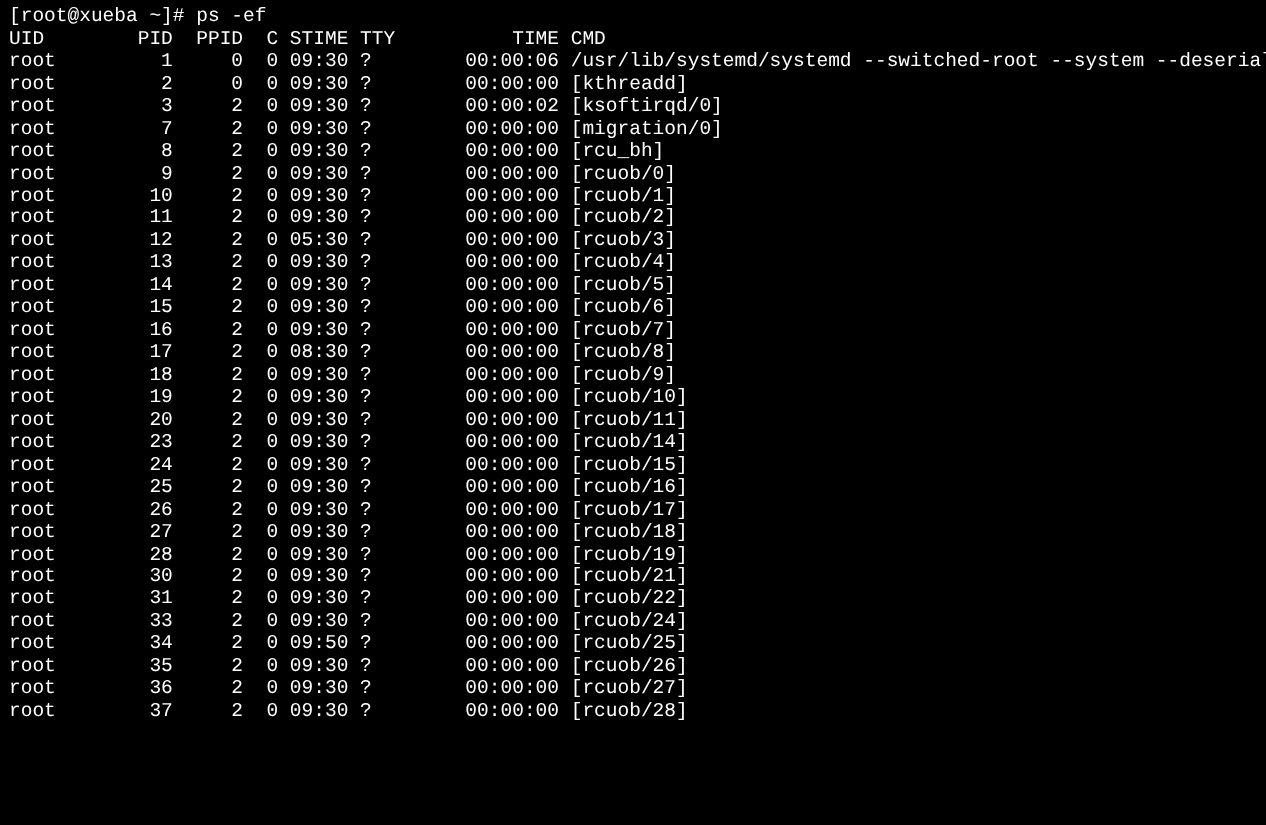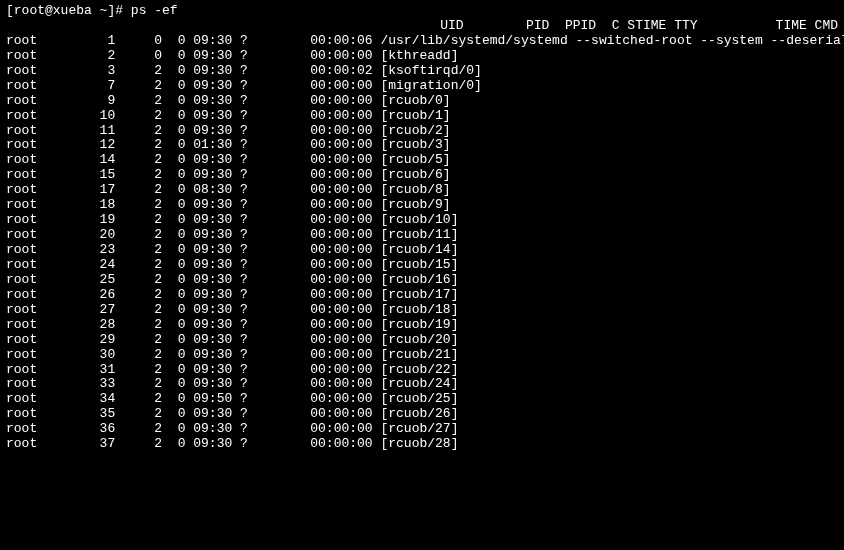--- a/index.html
+++ b/index.html
@@ -16,54 +16,55 @@
       width: 844px;
       height: 550px;
       overflow: hidden;
       padding: 4px 6px;
     }
     .prompt-line {
       white-space: pre;
     }
     .header-line {
       white-space: pre;
-      text-align: right;
     }
     .process-row {
       white-space: pre;
     }
   </style>
 </head>
 <body>
 
 <div>
   <div class="prompt-line"><span>[root@xueba ~]# </span><span>ps -ef</span></div>
   <div class="header-line" id="header-row">UID        PID  PPID  C STIME TTY          TIME CMD</div>
   <div id="process-list">
       <div class="process-row">root         1     0  0 09:30 ?        00:00:06 /usr/lib/systemd/systemd --switched-root --system --deserialize 21</div>
       <div class="process-row">root         2     0  0 09:30 ?        00:00:00 [kthreadd]</div>
       <div class="process-row">root         3     2  0 09:30 ?        00:00:02 [ksoftirqd/0]</div>
       <div class="process-row">root         7     2  0 09:30 ?        00:00:00 [migration/0]</div>
+      <div class="process-row">root         8     2  0 09:30 ?        00:00:00 [rcu_bh]</div>
       <div class="process-row">root         9     2  0 09:30 ?        00:00:00 [rcuob/0]</div>
       <div class="process-row">root        10     2  0 09:30 ?        00:00:00 [rcuob/1]</div>
       <div class="process-row">root        11     2  0 09:30 ?        00:00:00 [rcuob/2]</div>
-      <div class="process-row">root        12     2  0 01:30 ?        00:00:00 [rcuob/3]</div>
+      <div class="process-row">root        12     2  0 05:30 ?        00:00:00 [rcuob/3]</div>
+      <div class="process-row">root        13     2  0 09:30 ?        00:00:00 [rcuob/4]</div>
       <div class="process-row">root        14     2  0 09:30 ?        00:00:00 [rcuob/5]</div>
       <div class="process-row">root        15     2  0 09:30 ?        00:00:00 [rcuob/6]</div>
+      <div class="process-row">root        16     2  0 09:30 ?        00:00:00 [rcuob/7]</div>
       <div class="process-row">root        17     2  0 08:30 ?        00:00:00 [rcuob/8]</div>
       <div class="process-row">root        18     2  0 09:30 ?        00:00:00 [rcuob/9]</div>
       <div class="process-row">root        19     2  0 09:30 ?        00:00:00 [rcuob/10]</div>
       <div class="process-row">root        20     2  0 09:30 ?        00:00:00 [rcuob/11]</div>
       <div class="process-row">root        23     2  0 09:30 ?        00:00:00 [rcuob/14]</div>
       <div class="process-row">root        24     2  0 09:30 ?        00:00:00 [rcuob/15]</div>
       <div class="process-row">root        25     2  0 09:30 ?        00:00:00 [rcuob/16]</div>
       <div class="process-row">root        26     2  0 09:30 ?        00:00:00 [rcuob/17]</div>
       <div class="process-row">root        27     2  0 09:30 ?        00:00:00 [rcuob/18]</div>
       <div class="process-row">root        28     2  0 09:30 ?        00:00:00 [rcuob/19]</div>
-      <div class="process-row">root        29     2  0 09:30 ?        00:00:00 [rcuob/20]</div>
       <div class="process-row">root        30     2  0 09:30 ?        00:00:00 [rcuob/21]</div>
       <div class="process-row">root        31     2  0 09:30 ?        00:00:00 [rcuob/22]</div>
       <div class="process-row">root        33     2  0 09:30 ?        00:00:00 [rcuob/24]</div>
       <div class="process-row">root        34     2  0 09:50 ?        00:00:00 [rcuob/25]</div>
       <div class="process-row">root        35     2  0 09:30 ?        00:00:00 [rcuob/26]</div>
       <div class="process-row">root        36     2  0 09:30 ?        00:00:00 [rcuob/27]</div>
       <div class="process-row">root        37     2  0 09:30 ?        00:00:00 [rcuob/28]</div>
     </div>
 </div>
 

